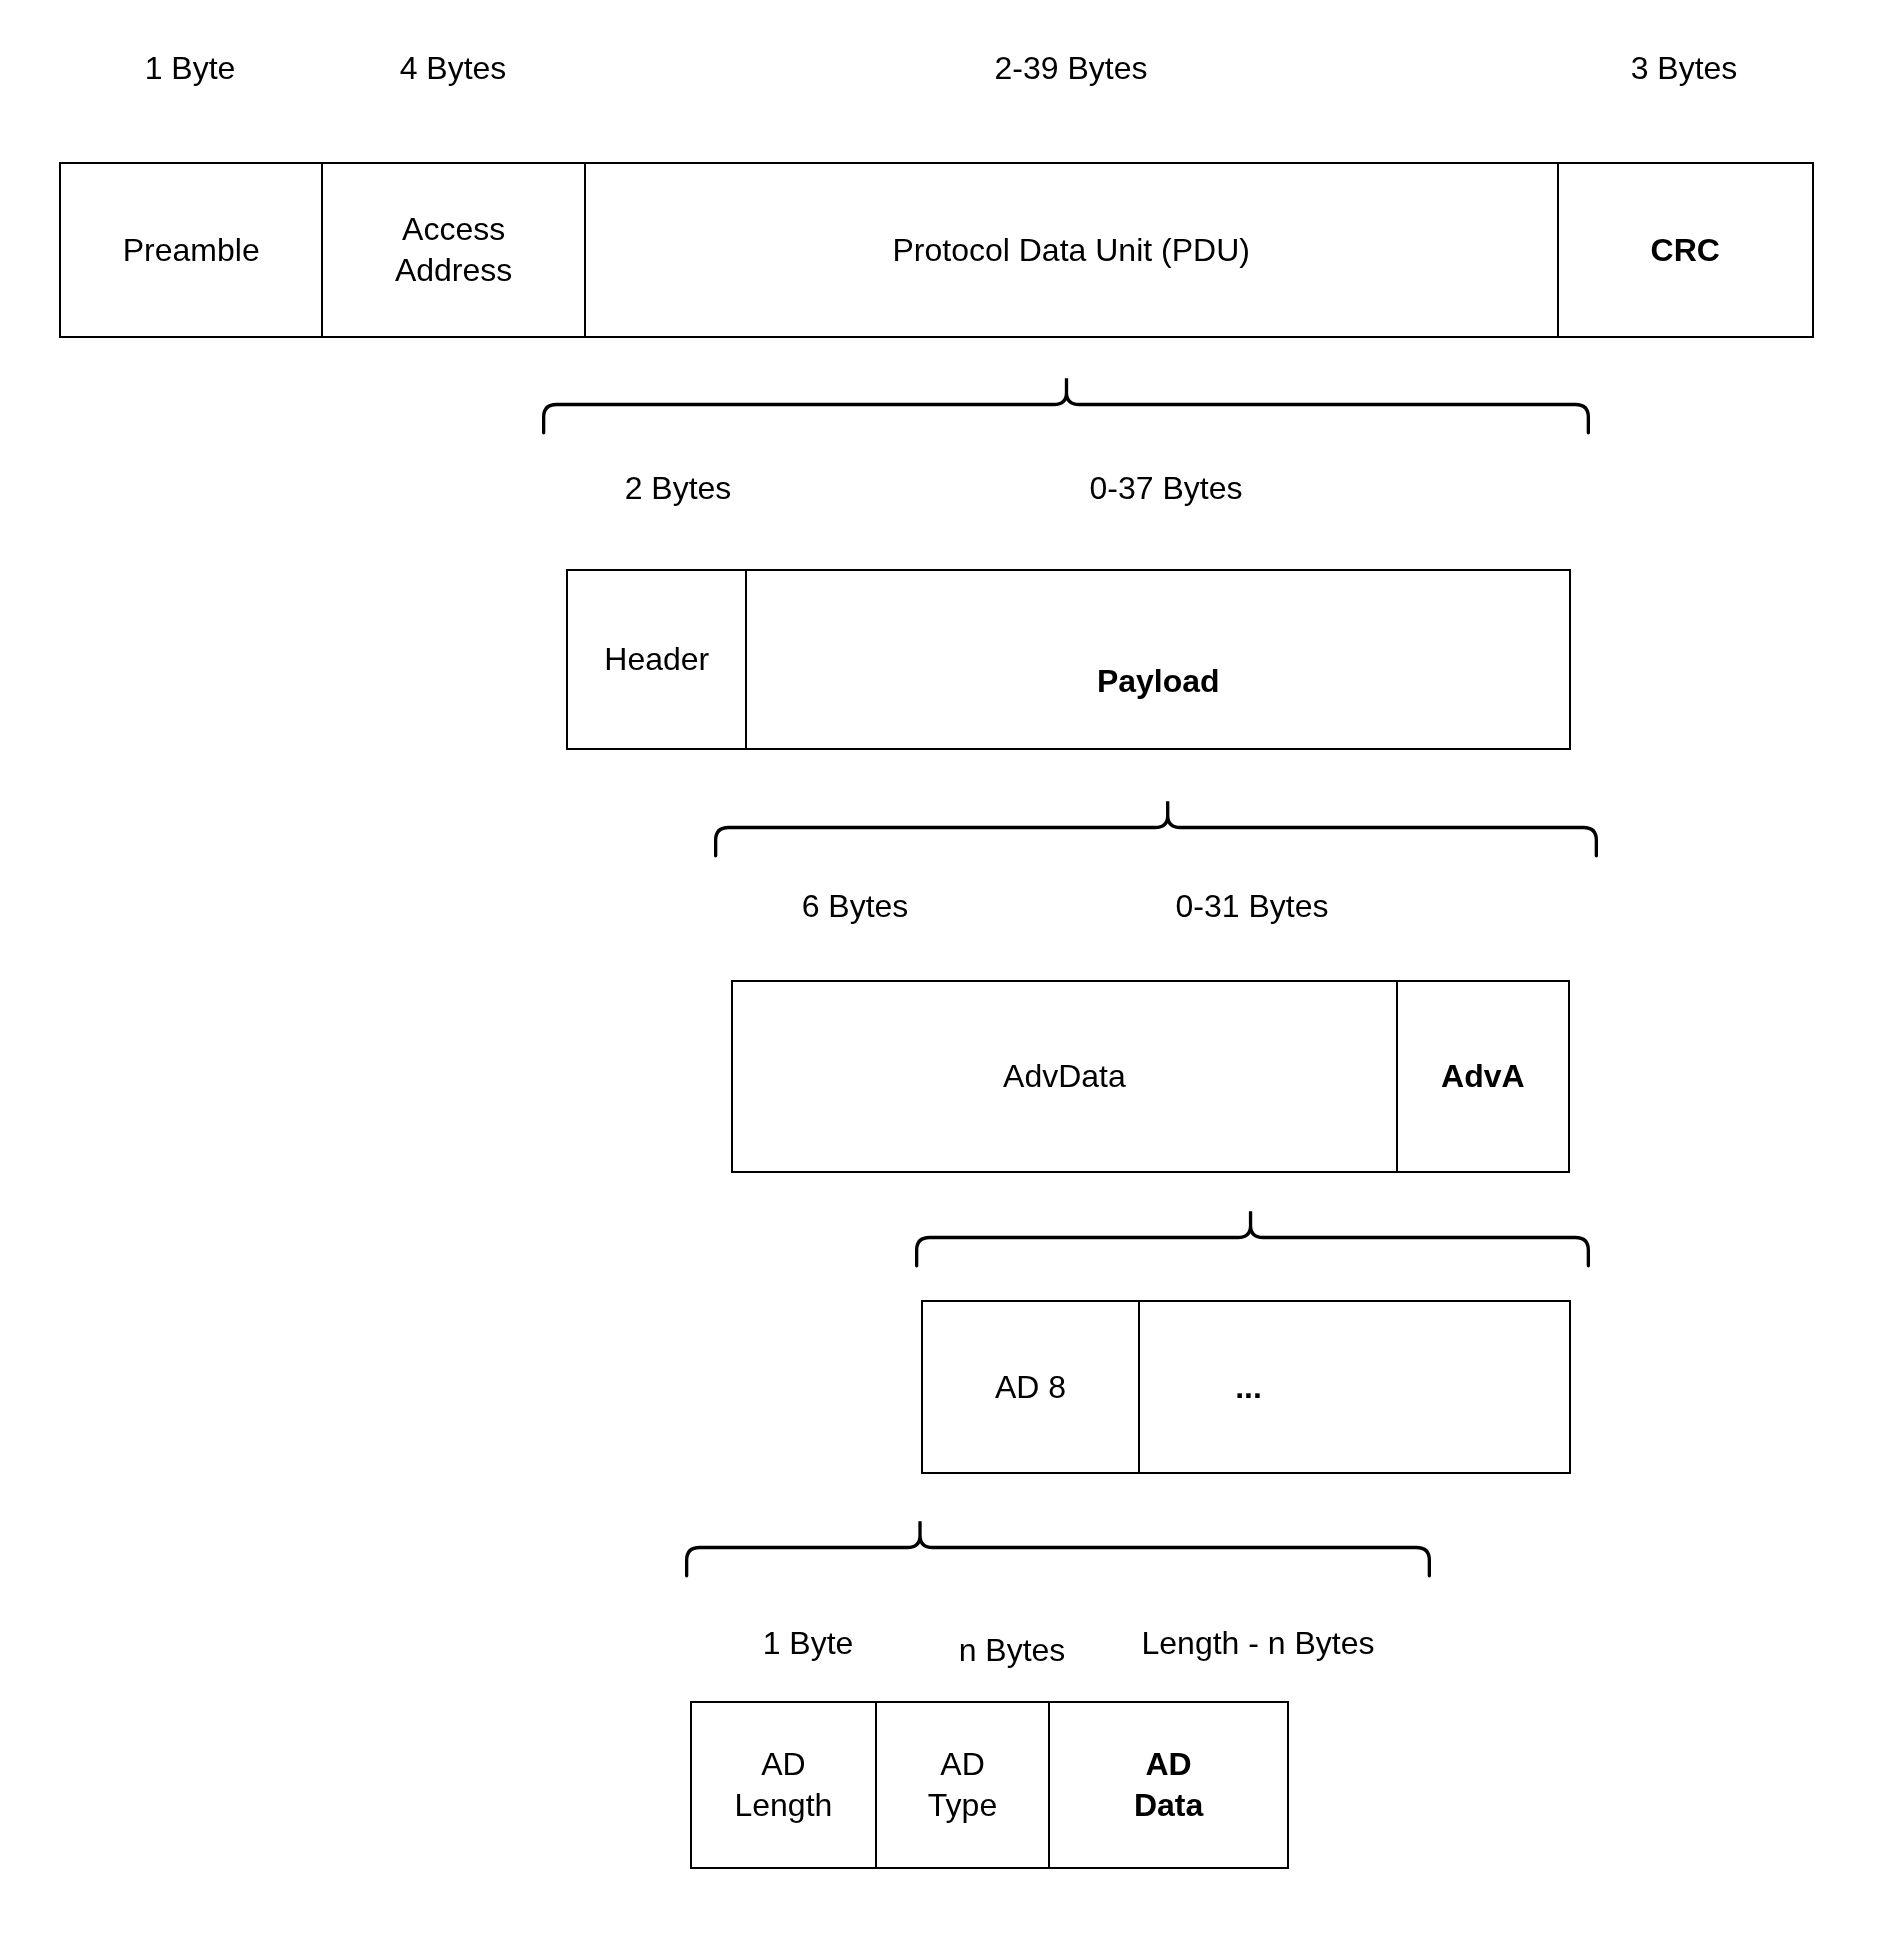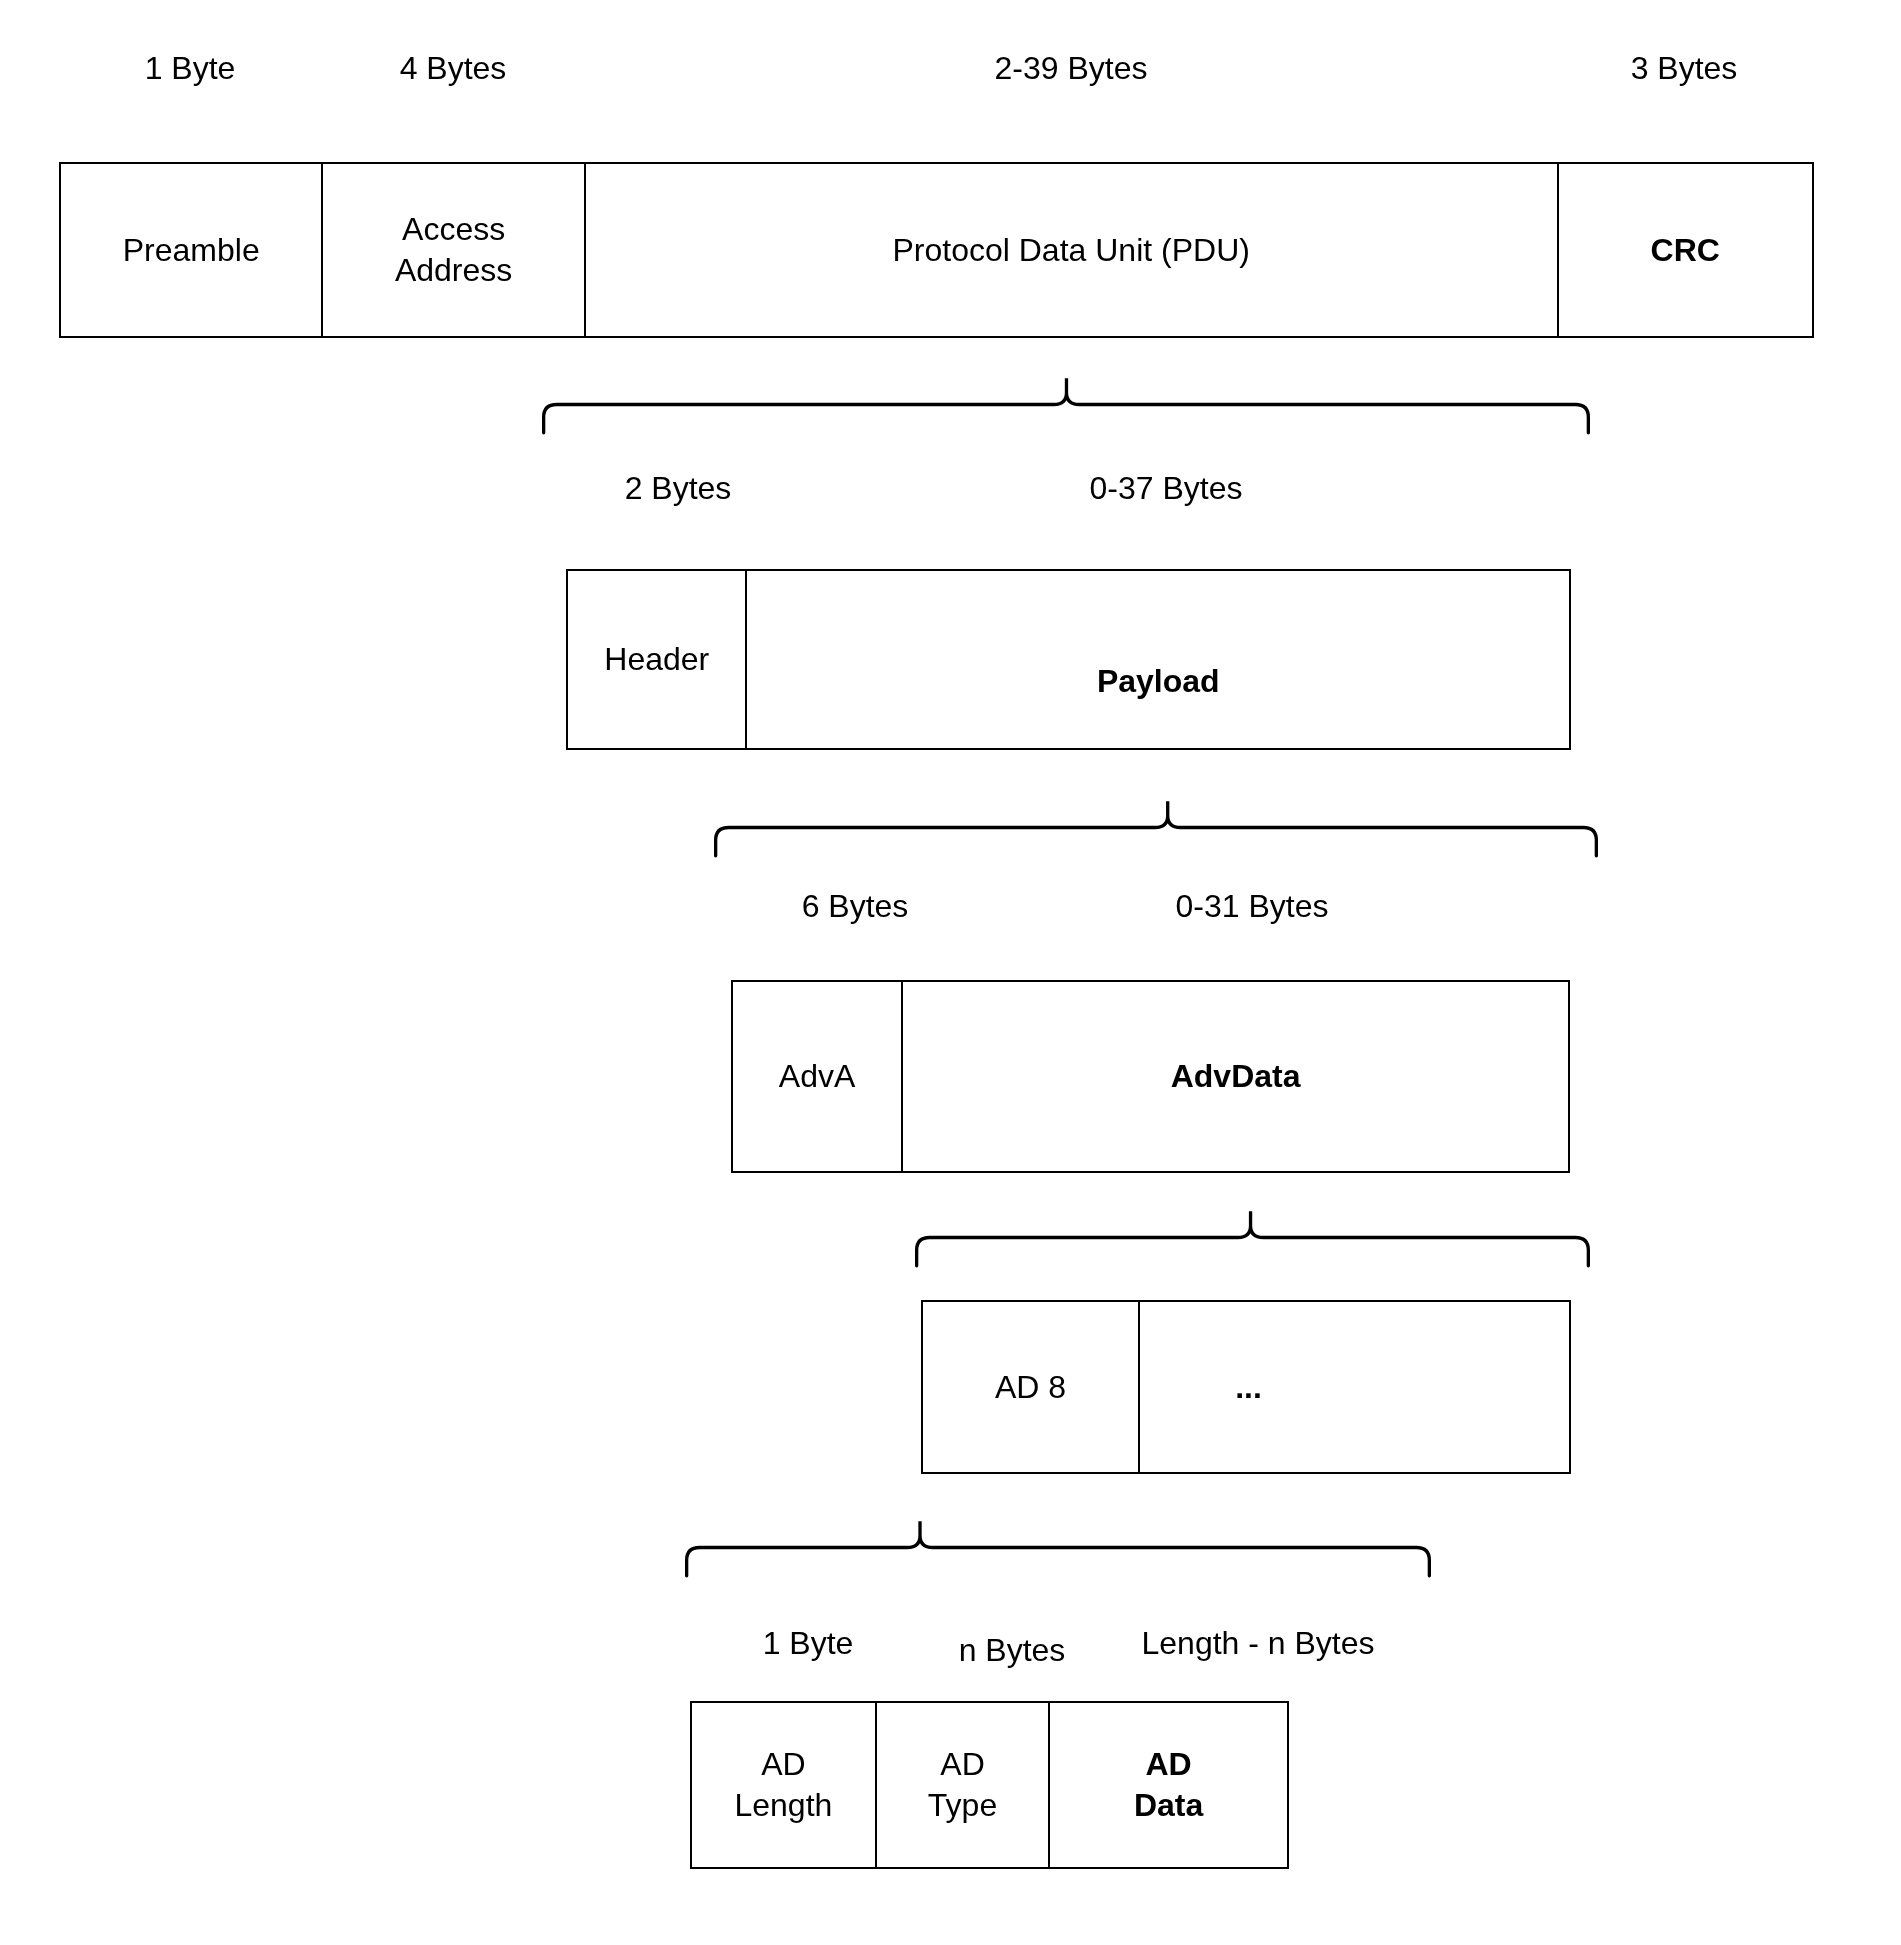--- a/index.html
+++ b/index.html
@@ -99,22 +99,22 @@
     <svg width="884" height="59" viewBox="0 0 906 60" fill="none" stroke="#000000" stroke-width="3.4" stroke-linecap="round">
       <path d="M 1.7,58 L 1.7,42 Q 1.7,29 15,29 L 452,29 Q 465,29 465,17 L 465,2
                L 465,17 Q 465,29 478,29 L 891,29 Q 904.3,29 904.3,42 L 904.3,58"></path>
     </svg>
   </div>
 
   <div class="size-label" style="left:855px; top:890px;">6 Bytes</div>
   <div class="size-label" style="left:1252px; top:890px;">0-31 Bytes</div>
 
   <div class="field-box" style="left:731px; top:980px; width:839px; height:193px;">
+    <div class="cell" style="width:668px;">AdvData</div>
     <div class="cell" style="width:171px;">AdvA</div>
-    <div class="cell" style="width:668px;">AdvData</div>
   </div>
 
   <div class="brace" style="left:915px; top:1209px; width:675px; height:59px;">
     <svg width="675" height="59" viewBox="0 0 692 60" fill="none" stroke="#000000" stroke-width="3.4" stroke-linecap="round">
       <path d="M 1.7,58 L 1.7,42 Q 1.7,29 15,29 L 331,29 Q 344,29 344,17 L 344,2
                L 344,17 Q 344,29 357,29 L 677,29 Q 690.3,29 690.3,42 L 690.3,58"></path>
     </svg>
   </div>
 
   <div class="field-box" style="left:921px; top:1300px; width:650px; height:174px;">

